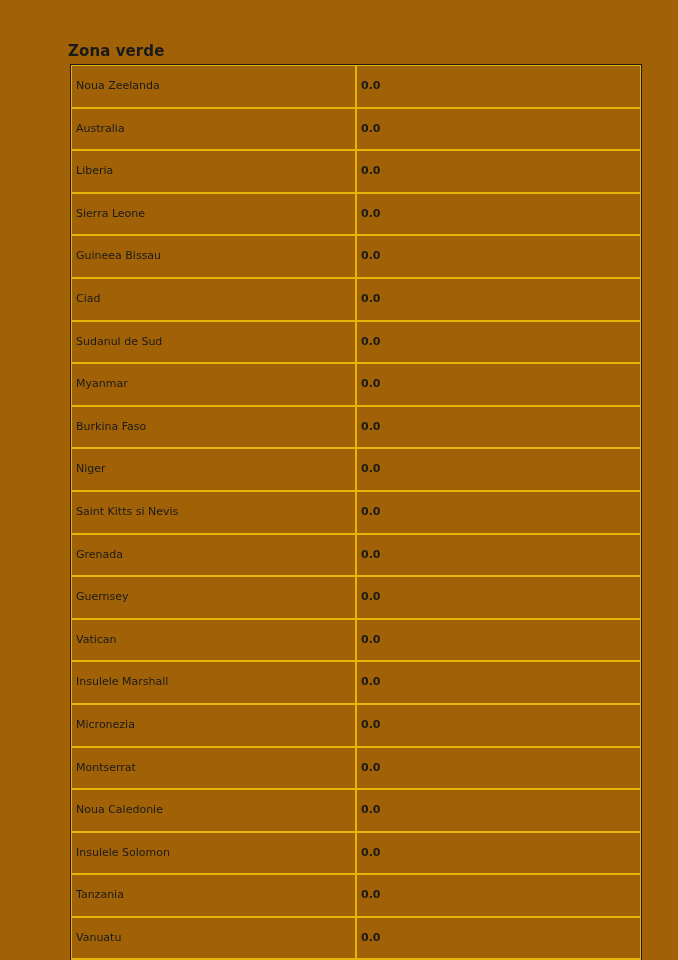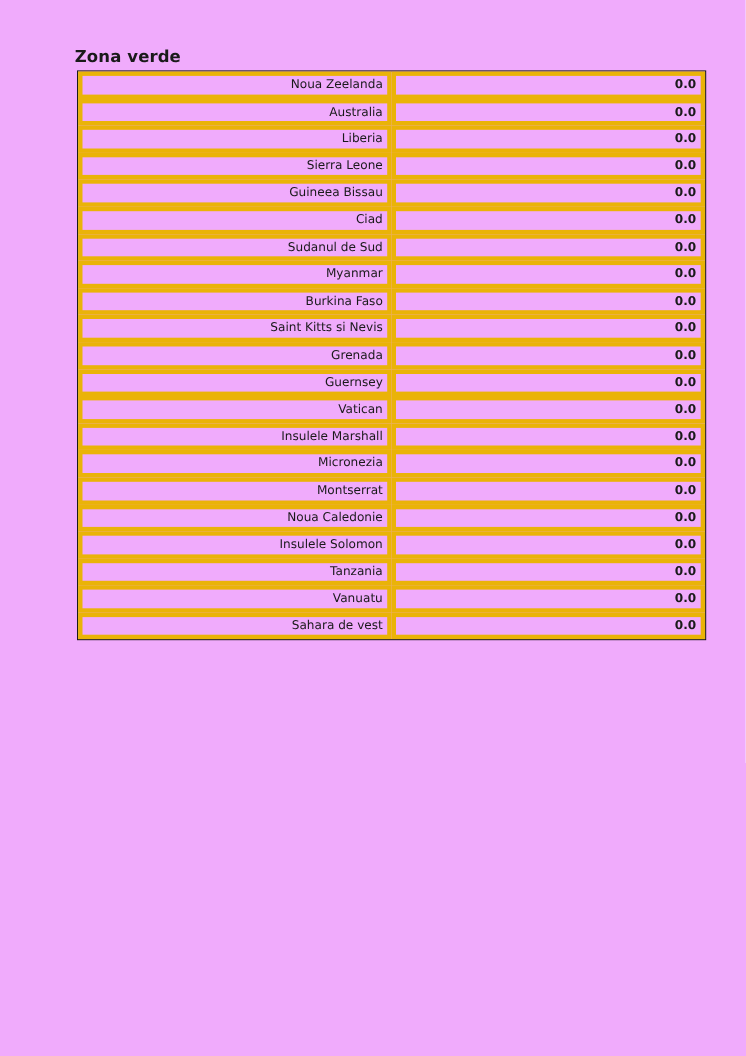--- a/index.html
+++ b/index.html
@@ -5,21 +5,21 @@
   html, body {
     margin: 0;
     padding: 0;
     background: #ffffff;
     font-family: "DejaVu Sans", "Liberation Sans", sans-serif;
   }
   .page {
     position: relative;
     width: 678px;
     height: 960px;
-    background: #f0abfc;
+    background: #a16207;
     overflow: hidden;
   }
   .doc-title {
     position: absolute;
     left: 68px;
     top: 42px;
     font-size: 15px;
     font-weight: bold;
     color: #1a1a1a;
     letter-spacing: 0.1px;
@@ -28,27 +28,27 @@
     position: absolute;
     left: 70px;
     top: 64px;
     width: 572px;
     border-collapse: separate;
     border-spacing: 0;
     border: 1px solid #1a1a1a;
     table-layout: fixed;
   }
   table.zone-table td {
-    border: 4px solid #eab308;
+    border: 1px solid #eab308;
     height: 16.6px;
-    padding: 0 4px;
+    padding: 12px 4px;
     font-size: 11px;
     line-height: 16.6px;
     color: #1a1a1a;
-    text-align: right;
+    text-align: left;
     vertical-align: middle;
     white-space: nowrap;
     overflow: hidden;
   }
   td.country-cell { width: 50%; }
   td.value-cell   { width: 50%; font-weight: bold; }
 </style>
 </head>
 <body>
 
@@ -84,20 +84,24 @@
         <tr>
           <td class="country-cell">Sudanul de Sud</td>
           <td class="value-cell">0.0</td>
         </tr>
         <tr>
           <td class="country-cell">Myanmar</td>
           <td class="value-cell">0.0</td>
         </tr>
         <tr>
           <td class="country-cell">Burkina Faso</td>
+          <td class="value-cell">0.0</td>
+        </tr>
+        <tr>
+          <td class="country-cell">Niger</td>
           <td class="value-cell">0.0</td>
         </tr>
         <tr>
           <td class="country-cell">Saint Kitts si Nevis</td>
           <td class="value-cell">0.0</td>
         </tr>
         <tr>
           <td class="country-cell">Grenada</td>
           <td class="value-cell">0.0</td>
         </tr>

